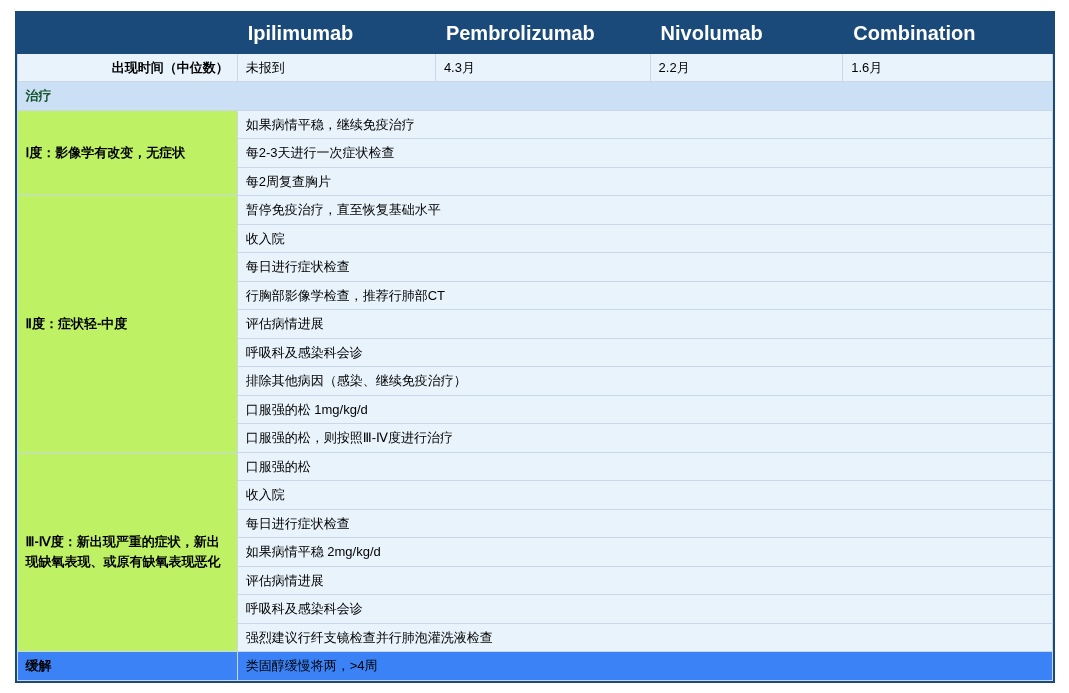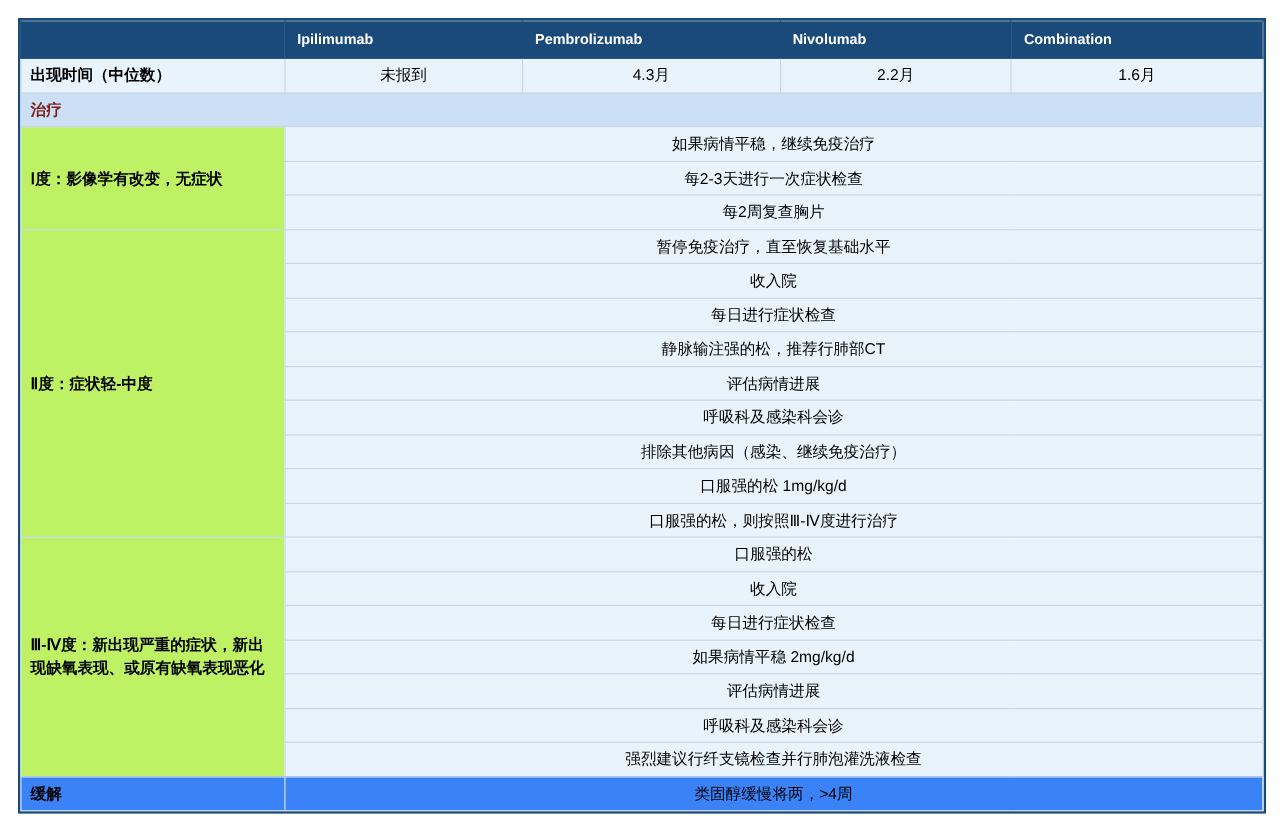--- a/index.html
+++ b/index.html
@@ -33,21 +33,21 @@
     col.col-label { width: 200px; }
     col.col-ipili  { width: 180px; }
     col.col-pembro { width: 195px; }
     col.col-nivol  { width: 175px; }
     col.col-combo  { width: 190px; }
 
     thead tr th {
       background-color: #1a4a7a;
       color: #ffffff;
       font-weight: bold;
-      font-size: 12px;
+      font-size: 20px;
       padding: 8px 10px;
       text-align: left;
       border: 1px solid #1a4a7a;
     }
 
     tbody tr td {
       border: 1px solid #c8d8e8;
       padding: 4px 8px;
       vertical-align: top;
       line-height: 1.5;
@@ -55,45 +55,45 @@
 
     .cell-label {
       background-color: #cce0f5;
       font-weight: bold;
       color: #000;
     }
 
     .cell-header-row {
       background-color: #cce0f5;
       font-weight: bold;
-      color: #7f1d1d;
+      color: #14532d;
     }
 
     .bold-label {
       font-weight: bold;
+      text-align: right;
     }
 
     .time-row td {
       background-color: #e8f3fc;
     }
 
     .treatment-header td {
       background-color: #cce0f5;
       font-weight: bold;
     }
 
     .grade-label-cell {
       background-color: #bef264;
       font-weight: bold;
       vertical-align: middle;
     }
 
     .content-cell {
       background-color: #e8f3fc;
-      text-align: center;
     }
 
     .relief-row td {
       background-color: #3b82f6;
     }
   </style>
 </head>
 <body>
 
 <div class="table-wrapper">
@@ -143,21 +143,21 @@
         <td class="grade-label-cell" rowspan="9">Ⅱ度：症状轻-中度</td>
         <td class="content-cell" colspan="4">暂停免疫治疗，直至恢复基础水平</td>
       </tr>
       <tr>
         <td class="content-cell" colspan="4">收入院</td>
       </tr>
       <tr>
         <td class="content-cell" colspan="4">每日进行症状检查</td>
       </tr>
       <tr>
-        <td class="content-cell" colspan="4">静脉输注强的松，推荐行肺部CT</td>
+        <td class="content-cell" colspan="4">行胸部影像学检查，推荐行肺部CT</td>
       </tr>
       <tr>
         <td class="content-cell" colspan="4">评估病情进展</td>
       </tr>
       <tr>
         <td class="content-cell" colspan="4">呼吸科及感染科会诊</td>
       </tr>
       <tr>
         <td class="content-cell" colspan="4">排除其他病因（感染、继续免疫治疗）</td>
       </tr>

